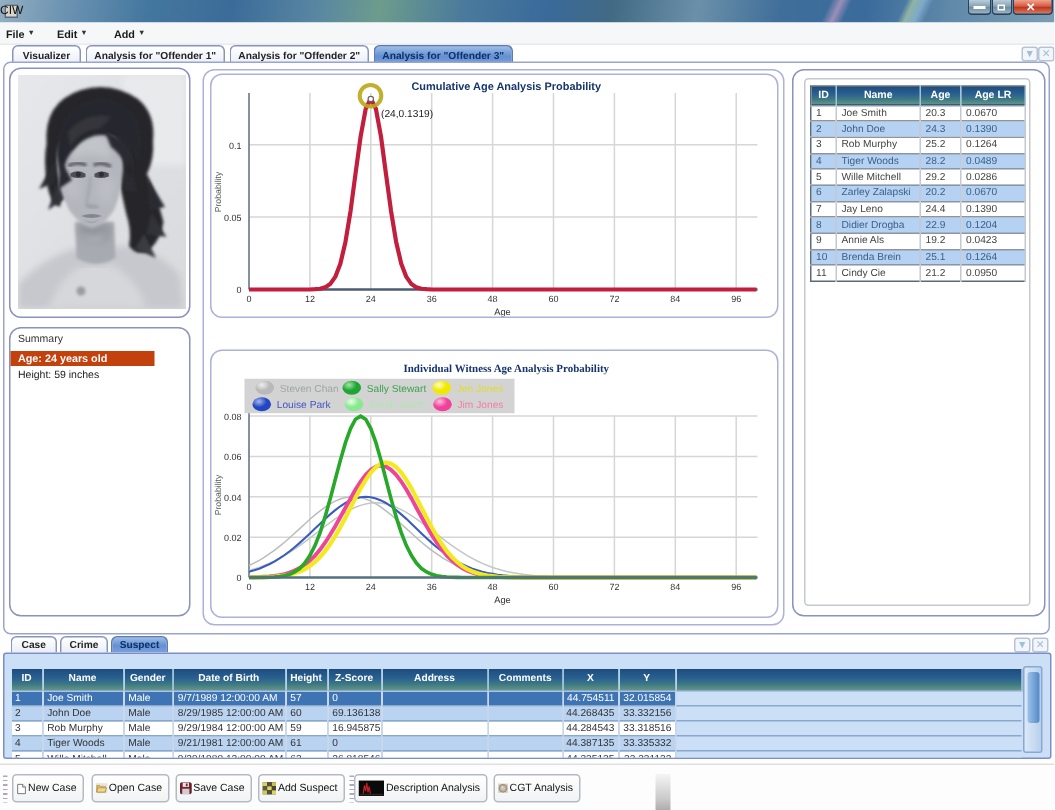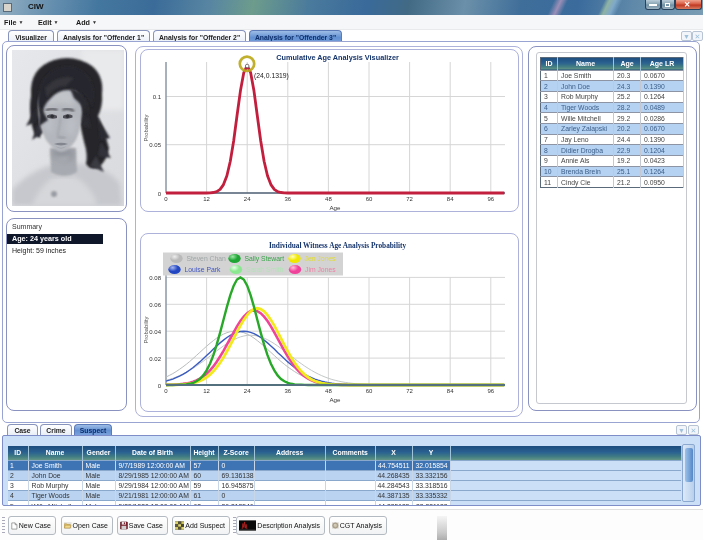--- a/index.html
+++ b/index.html
@@ -3,38 +3,38 @@
 <style>
 *{margin:0;padding:0;box-sizing:border-box;}
 html,body{width:703px;height:540px;overflow:hidden;}
 body{font-family:"Liberation Sans",sans-serif;background:#fff;position:relative;}
 .abs{position:absolute;}
 #titlebar{left:0;top:0;width:703px;height:15px;
  background:linear-gradient(100deg,#93afc2 0%,#6d94b2 6%,#44779f 14%,#3b6c99 22%,#5886a2 30%,#6d9c8c 36%,#4a7a9c 44%,#396a9a 52%,#426a85 58%,#6b90a9 66%,#3f6e9a 74%,#3a6b9c 82%,#6089a9 90%,#7a9db4 100%);}
 #titlebar .streak1{left:598px;top:0;width:26px;height:15px;background:linear-gradient(115deg,transparent 20%,#8fb3a4 35%,#7fa9c9 55%,transparent 75%);}
 #titlebar .streak2{left:540px;top:0;width:40px;height:15px;background:linear-gradient(115deg,transparent 30%,#9b8fb8 45%,transparent 60%);}
 #appicon{left:3px;top:3px;width:9px;height:9px;background:#d8d4cc;border:1px solid #5a6a78;}
-#apptitle{left:28px;top:2px;font-size:8px;font-weight:bold;color:#111;text-align:center;}
+#apptitle{left:0;top:2px;font-size:8px;font-weight:normal;color:#111;text-align:center;}
 .winbtn{top:0;height:10px;border:1px solid #27425c;border-top:none;border-radius:0 0 3px 3px;}
 #btnmin{left:645px;width:16px;background:linear-gradient(#b9cdd9,#8aa5b5 45%,#6e8ea2 55%,#9db4c2);}
 #btnmax{left:661px;width:14px;background:linear-gradient(#b9cdd9,#8aa5b5 45%,#6e8ea2 55%,#9db4c2);}
 #btncls{left:675px;width:27px;background:linear-gradient(#efa28e,#d85c44 45%,#bf3620 55%,#d87b60);}
 .winglyph{position:absolute;color:#fff;font-weight:bold;}
 #menubar{left:0;top:15px;width:703px;height:15px;background:#f6f7f9;border-bottom:1px solid #e8eaec;}
 .menuitem{position:absolute;top:17.5px;font-size:7.2px;font-weight:bold;color:#1a1a1a;}
 .caret{font-size:5px;vertical-align:1.5px;color:#333;}
 #tabstrip{left:0;top:30px;width:703px;height:14px;}
 .tab{position:absolute;top:0;height:13px;border:1px solid #8894bc;border-bottom:none;border-radius:4px 4px 0 0;background:linear-gradient(#ffffff,#e9eef7);font-size:6.8px;font-weight:bold;color:#222;text-align:center;line-height:13px;}
 .tab.active{background:linear-gradient(#9dbde6,#6390d2 55%,#79a2dc);color:#0d2f6b;border-color:#5c7ab8;}
 #workspace{left:2px;top:41px;width:698px;height:382px;border:1px solid #9aa4d2;border-radius:5px;background:#fff;}
 .panelbtns{width:11px;height:10px;border:1px solid #b8c4d4;border-radius:2px;background:#f2f6fa;color:#9fc0da;font-size:7px;line-height:9px;text-align:center;}
 .pbox{position:absolute;border:1px solid #8a92c0;border-radius:8px;background:#fff;}
 .gbox{position:absolute;border:1px solid #acb2da;border-radius:8px;background:#fff;}
 #summary-label{left:12px;top:223px;font-size:7px;color:#333;}
-#age-high{left:7px;top:233.5px;width:96px;height:10px;background:#0f172a;font-size:7.2px;font-weight:bold;color:#fdfdff;line-height:10px;padding-left:5px;}
+#age-high{left:7px;top:233.5px;width:96px;height:10px;background:#c2410c;font-size:7.2px;font-weight:bold;color:#fdfdff;line-height:10px;padding-left:5px;}
 #height-label{left:12px;top:247px;font-size:7px;color:#222;}
 .charttitle{position:absolute;font-size:7.3px;font-weight:bold;color:#16356c;width:379px;text-align:center;}
 #bottomtabs .tab{height:11px;line-height:11px;font-size:6.8px;}
 #bottompanel{left:2px;top:435px;width:699px;height:71px;background:#cbdff6;border:1px solid #7e8cc8;border-radius:2px;}
 #toolbar{left:0;top:509px;width:703px;height:31px;background:#fdfdfd;border-top:1px solid #e0e0e0;}
 .tbtn{position:absolute;top:516px;height:19px;white-space:nowrap;border:1px solid #b4bac2;border-radius:3px;background:linear-gradient(#ffffff,#f1f2f3);font-size:7px;color:#111;display:flex;align-items:center;padding:0 4px 0 2px;}
 .tbtn svg{margin-right:1px;}
 .grip{position:absolute;width:3px;background:repeating-linear-gradient(#aab 0px,#aab 1px,transparent 1px,transparent 3px);}
 #graystrip{left:437px;top:516px;width:10px;height:24px;background:linear-gradient(#f5f5f5,#c9c9c9 70%,#adadad);}
 table{border-collapse:collapse;}
@@ -145,21 +145,21 @@
  <circle cx="42" cy="144" r="3" fill="#989ba2" filter="url(#blur1)"></circle>
  <path d="M40 128 Q50 124 60 128" stroke="#b8bbc0" stroke-width="1.5" fill="none" filter="url(#blur2)"></path>
 </svg>
 <div class="pbox" style="left:6px;top:218px;width:121px;height:193px;"></div>
 <div class="abs" id="summary-label">Summary</div>
 <div class="abs" id="age-high">Age: 24 years old</div>
 <div class="abs" id="height-label">Height: 59 inches</div>
 
 <div class="gbox" style="left:135px;top:46px;width:388px;height:371px;"></div>
 <div class="gbox" style="left:140px;top:49px;width:379px;height:163px;"></div>
-<div class="charttitle" style="left:148px;top:53px;">Cumulative Age Analysis Visualizer</div>
+<div class="charttitle" style="left:148px;top:53px;">Cumulative Age Analysis Probability</div>
 <svg class="abs" style="left:141px;top:50px;" width="377" height="161" viewBox="141 50 377 161">
  <line x1="166.0" y1="62" x2="166.0" y2="193" stroke="#d6d6d6" stroke-width="1"></line>
     <line x1="206.6" y1="62" x2="206.6" y2="193" stroke="#d6d6d6" stroke-width="1"></line>
     <line x1="247.2" y1="62" x2="247.2" y2="193" stroke="#d6d6d6" stroke-width="1"></line>
     <line x1="287.8" y1="62" x2="287.8" y2="193" stroke="#d6d6d6" stroke-width="1"></line>
     <line x1="328.4" y1="62" x2="328.4" y2="193" stroke="#d6d6d6" stroke-width="1"></line>
     <line x1="369.0" y1="62" x2="369.0" y2="193" stroke="#d6d6d6" stroke-width="1"></line>
     <line x1="409.6" y1="62" x2="409.6" y2="193" stroke="#d6d6d6" stroke-width="1"></line>
     <line x1="450.2" y1="62" x2="450.2" y2="193" stroke="#d6d6d6" stroke-width="1"></line>
     <line x1="490.8" y1="62" x2="490.8" y2="193" stroke="#d6d6d6" stroke-width="1"></line>

